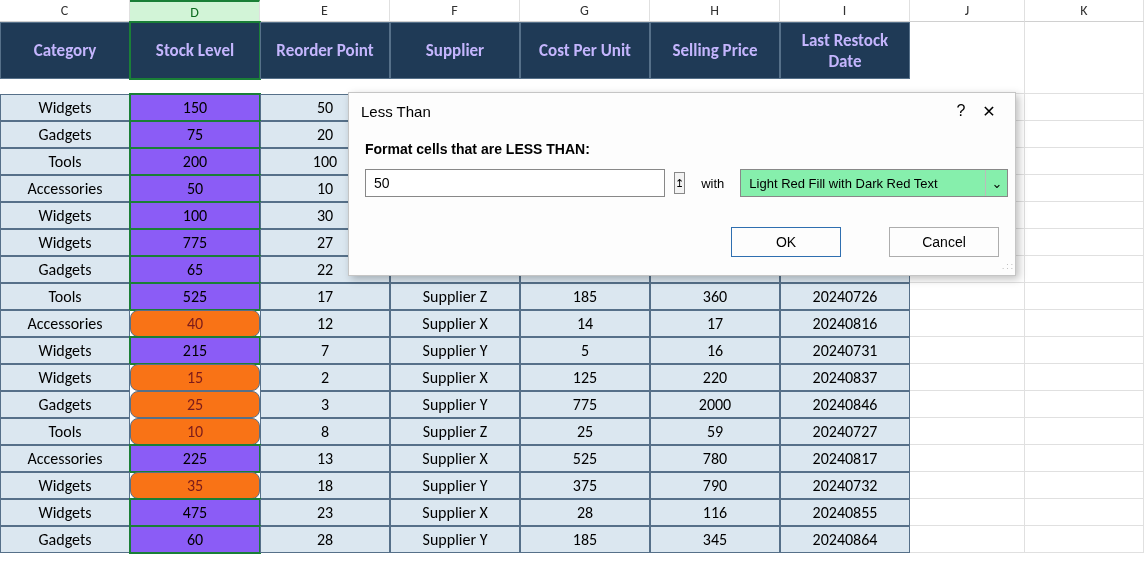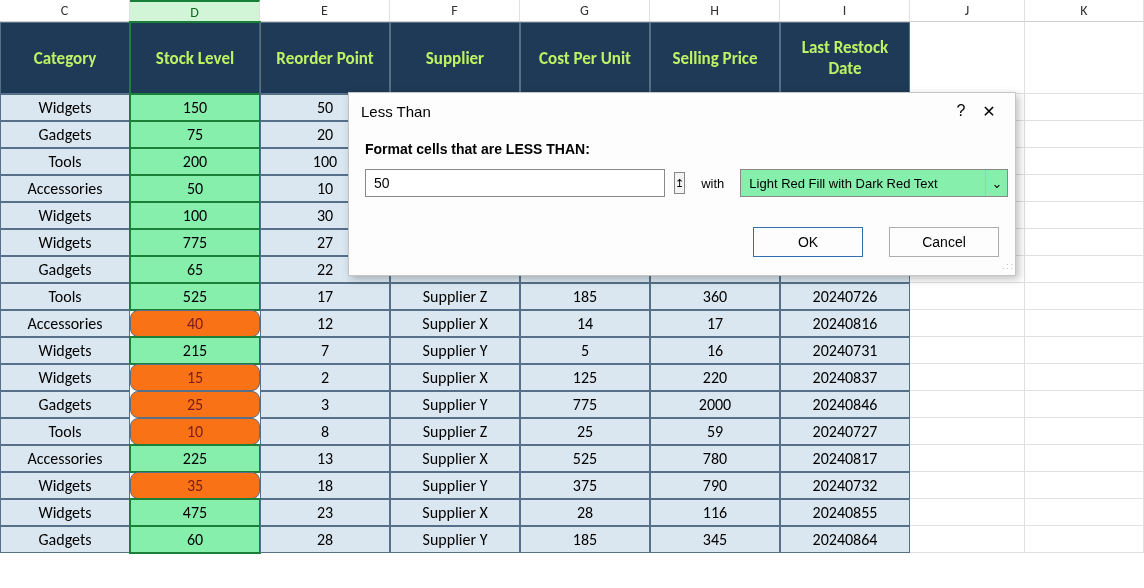--- a/index.html
+++ b/index.html
@@ -32,45 +32,45 @@
     border-right: 1px solid #e0e0e0;
     user-select: none;
   }
   .colhdr.sel {
     background: #d2f4d7;
     color: #0b6b1e;
     border-top: 2px solid #1a7f37;
   }
   .th {
     background: #1f3a56;
-    color: #bef264;
+    color: #c4b5fd;
     font-weight: bold;
     text-align: center;
     padding: 4px 6px;
     border: 1px solid #567089;
-    height: 72px;
+    height: 57px;
     display: flex;
     align-items: center;
     justify-content: center;
     font-size: 17px;
   }
   .th.selcol {
     outline: 2px solid #1a7f37;
     outline-offset: -1px;
   }
   .cell {
     background: #dbe7f0;
     border: 1px solid #567089;
     text-align: center;
     height: 27px;
     line-height: 25px;
     font-size: 16px;
   }
   .cell.d {
-    background: #86efac;
+    background: #8b5cf6;
     outline: 2px solid #1a7f37;
     outline-offset: -1px;
   }
   .cell.red {
     background: #f97316;
     color: #7b1b1b;
     border-radius: 8px;
   }
   .blank {
     background: #fff;
@@ -143,21 +143,21 @@
   }
   .fmt-select .opt { flex: 1; padding: 0 8px; }
   .fmt-select .caret {
     width: 22px; height: 100%;
     border-left: 1px solid #bbb;
     display: flex; align-items: center; justify-content: center;
   }
   .dlg-buttons {
     display: flex;
     justify-content: flex-end;
-    gap: 26px;
+    gap: 48px;
     margin-top: 30px;
   }
   .dlg-buttons button {
     width: 110px;
     height: 30px;
     font-size: 14px;
     background: #fdfdfd;
     border: 1px solid #adadad;
     cursor: pointer;
   }

